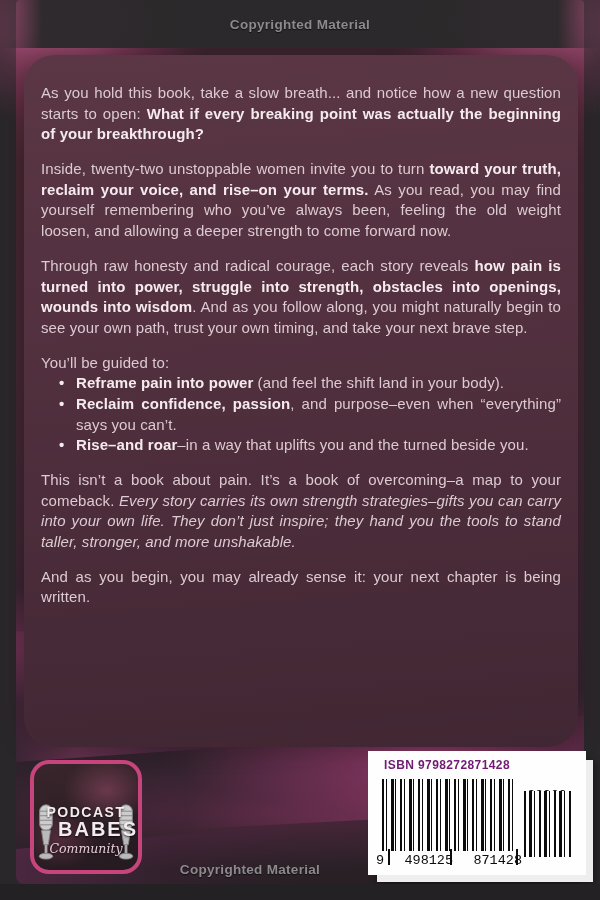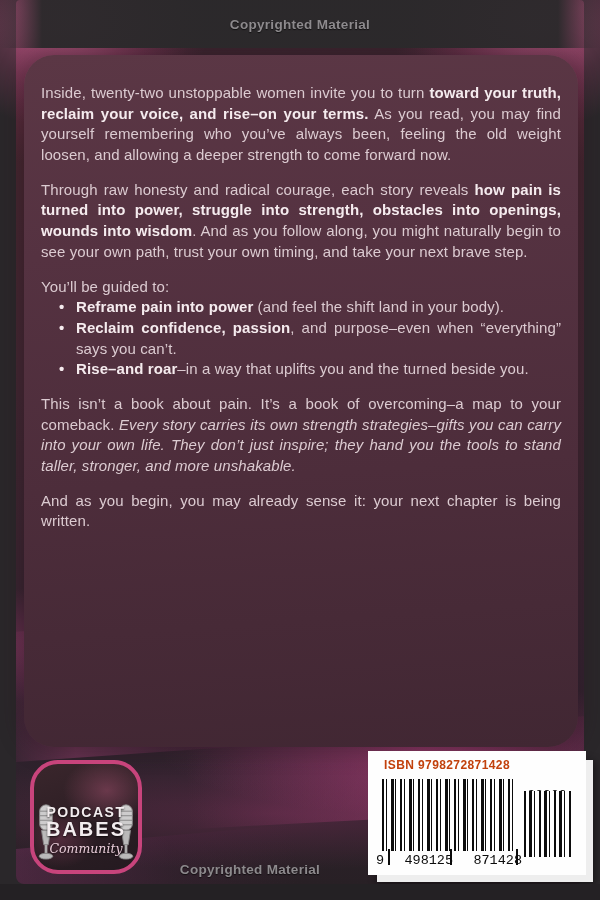--- a/index.html
+++ b/index.html
@@ -48,39 +48,39 @@
   .panel p.last{margin-bottom:0;}
   .panel .b{font-weight:700;color:#f5ebee;}
   .panel .i{font-style:italic;}
   .panel ul{list-style:none;margin:0 0 14px 0;padding:0 0 0 18px;}
   .panel li{position:relative;padding-left:17px;}
   .bdot{position:absolute;left:0;top:0;font-weight:700;color:#f5ebee;}
   .guide-intro{margin-bottom:0 !important;}
 
   
   .logo{position:absolute;z-index:4;left:30px;top:760px;width:112px;height:114px;box-sizing:border-box;
-    border:4px solid #c8447c;border-radius:28px;overflow:hidden;
+    border:4px solid #c8447c;border-radius:19px;overflow:hidden;
     background:
       radial-gradient(60% 45% at 70% 25%,rgba(176,86,120,.45) 0%,transparent 70%),
       radial-gradient(50% 40% at 25% 70%,rgba(140,64,96,.40) 0%,transparent 70%),
       linear-gradient(160deg,#3a262c 0%,#2c1e24 55%,#241a20 100%);
     display:flex;align-items:center;justify-content:center;}
   .logo-text{position:relative;z-index:2;text-align:center;color:#f2ecee;line-height:1.05;margin-top:26px;}
   .logo-podcast{font-size:14px;font-weight:700;letter-spacing:1.5px;text-shadow:0 1px 2px rgba(0,0,0,.7);}
-  .logo-babes{font-size:20px;font-weight:700;letter-spacing:2px;text-shadow:0 1px 2px rgba(0,0,0,.7);}
+  .logo-babes{font-size:20px;font-weight:700;letter-spacing:2px;text-shadow:0 1px 2px rgba(0,0,0,.7);padding-left:24px;}
   .logo-community{font-family:"DejaVu Serif","Liberation Serif",serif;font-style:italic;font-size:12.5px;
     color:#e9cdd9;margin-top:2px;text-shadow:0 1px 2px rgba(0,0,0,.7);}
   .mic{position:absolute;top:36px;width:20px;height:66px;z-index:1;opacity:.95;}
   .mic-left{left:2px;}
   .mic-right{right:2px;transform:scaleX(-1);}
 
   
   .barcode{position:absolute;z-index:4;left:368px;top:751px;width:218px;height:124px;background:#fefefe;
     box-shadow:8px 8px 0 -1px #eeeeee, 9px 10px 8px rgba(0,0,0,.45);}
-  .isbn-label{position:absolute;left:16px;top:7px;font-size:12px;font-weight:600;color:#c2410c;letter-spacing:.4px;}
+  .isbn-label{position:absolute;left:16px;top:7px;font-size:12px;font-weight:600;color:#701a75;letter-spacing:.4px;}
   .price-code{position:absolute;left:150px;top:36px;width:58px;text-align:center;font-size:14px;color:#141414;}
   .bars-main{position:absolute;left:14px;top:28px;width:134px;height:72px;
     background:repeating-linear-gradient(90deg,#0c0c0c 0 2px,#fff 2px 4px,#0c0c0c 4px 5px,#fff 5px 9px,#0c0c0c 9px 12px,#fff 12px 13px,#0c0c0c 13px 14px,#fff 14px 18px);}
   .bars-small{position:absolute;left:156px;top:40px;width:48px;height:66px;
     background:repeating-linear-gradient(90deg,#0c0c0c 0 2px,#fff 2px 5px,#0c0c0c 5px 8px,#fff 8px 10px,#0c0c0c 10px 11px,#fff 11px 15px);}
   .digits-row{position:absolute;left:8px;top:102px;width:146px;display:flex;justify-content:space-between;
     font-family:"Liberation Mono","DejaVu Sans Mono",monospace;font-size:13.5px;color:#0c0c0c;}
   .guard{position:absolute;top:98px;width:2px;height:16px;background:#0c0c0c;}
   .g1{left:20px;} .g2{left:82px;} .g3{left:148px;}
 </style>
@@ -96,20 +96,21 @@
   </div>
   <div class="glow glow-tl"></div>
   <div class="glow glow-tr"></div>
 
   <div class="band-top">
     <span class="copyright">Copyrighted Material</span>
   </div>
 
   <div class="panel">
 
+    <p><span>As you hold this book, take a slow breath... and notice how a new question starts to open: </span><span class="b">What if every breaking point was actually the beginning of your breakthrough?</span></p>
 
     <p><span>Inside, twenty-two unstoppable women invite you to turn </span><span class="b">toward your truth, reclaim your voice, and rise–on your terms.</span><span> As you read, you may find yourself remembering who you’ve always been, feeling the old weight loosen, and allowing a deeper strength to come forward now.</span></p>
 
     <p><span>Through raw honesty and radical courage, each story reveals </span><span class="b">how pain is turned into power, struggle into strength, obstacles into openings, wounds into wisdom</span><span>. And as you follow along, you might naturally begin to see your own path, trust your own timing, and take your next brave step.</span></p>
 
     <p class="guide-intro">You’ll be guided to:</p>
     <ul>
       <li><span class="bdot">•</span><span class="b">Reframe pain into power</span><span> (and feel the shift land in your body).</span></li>
       <li><span class="bdot">•</span><span class="b">Reclaim confidence, passion</span><span>, and purpose–even when “everything” says you can’t.</span></li>
       <li><span class="bdot">•</span><span class="b">Rise–and roar</span><span>–in a way that uplifts you and the turned beside you.</span></li>

